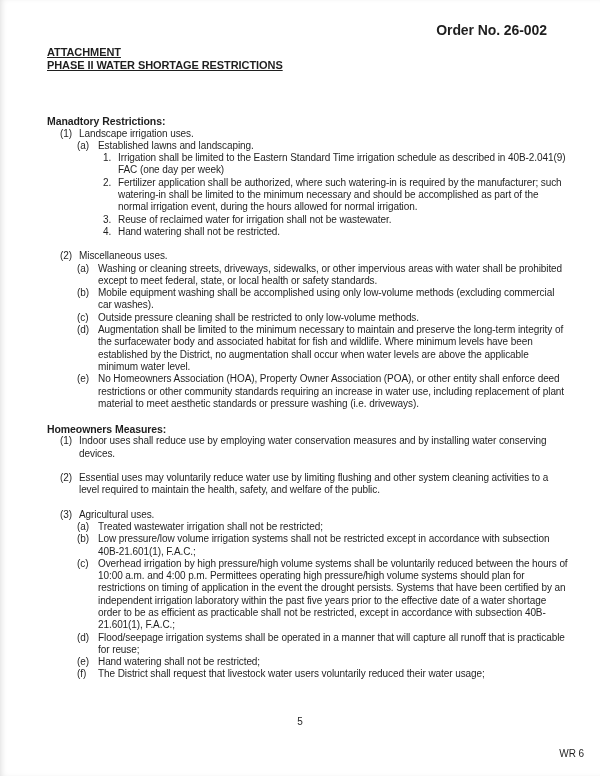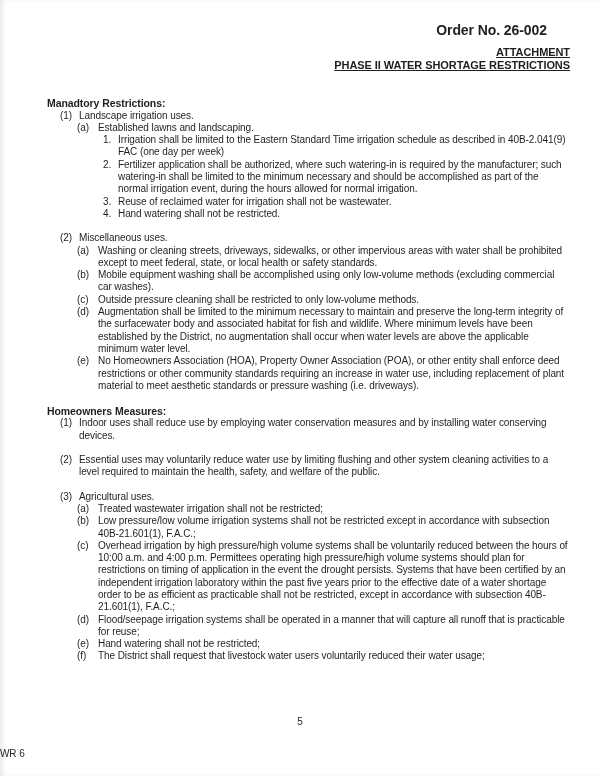--- a/index.html
+++ b/index.html
@@ -23,22 +23,22 @@
     box-shadow: inset 4px 0 6px -3px rgba(0,0,0,0.14);
   }
   .order-no {
     text-align: right;
     padding-right: 23px;
     font-weight: bold;
     font-size: 14px;
   }
   .title-block {
     margin-top: 10px;
-    margin-bottom: 25px;
-    text-align: right;
+    margin-bottom: 43px;
+    text-align: left;
   }
   .title-line {
     font-weight: bold;
     font-size: 11px;
     text-decoration: underline;
     line-height: 13px;
   }
   .heading {
     font-weight: bold;
     font-size: 10.5px;
@@ -59,21 +59,22 @@
     top: 716px;
     left: 0;
     width: 600px;
     text-align: center;
   }
   .footer-code {
     position: absolute;
     top: 748px;
     left: 0;
     width: 584px;
-    text-align: left;
+    text-align: right;
+    padding-left: 28px;
   }
 </style>
 </head>
 <body>
 
 <div class="page">
 
   <div class="order-no">Order No. 26-002</div>
 
   <div class="title-block">

